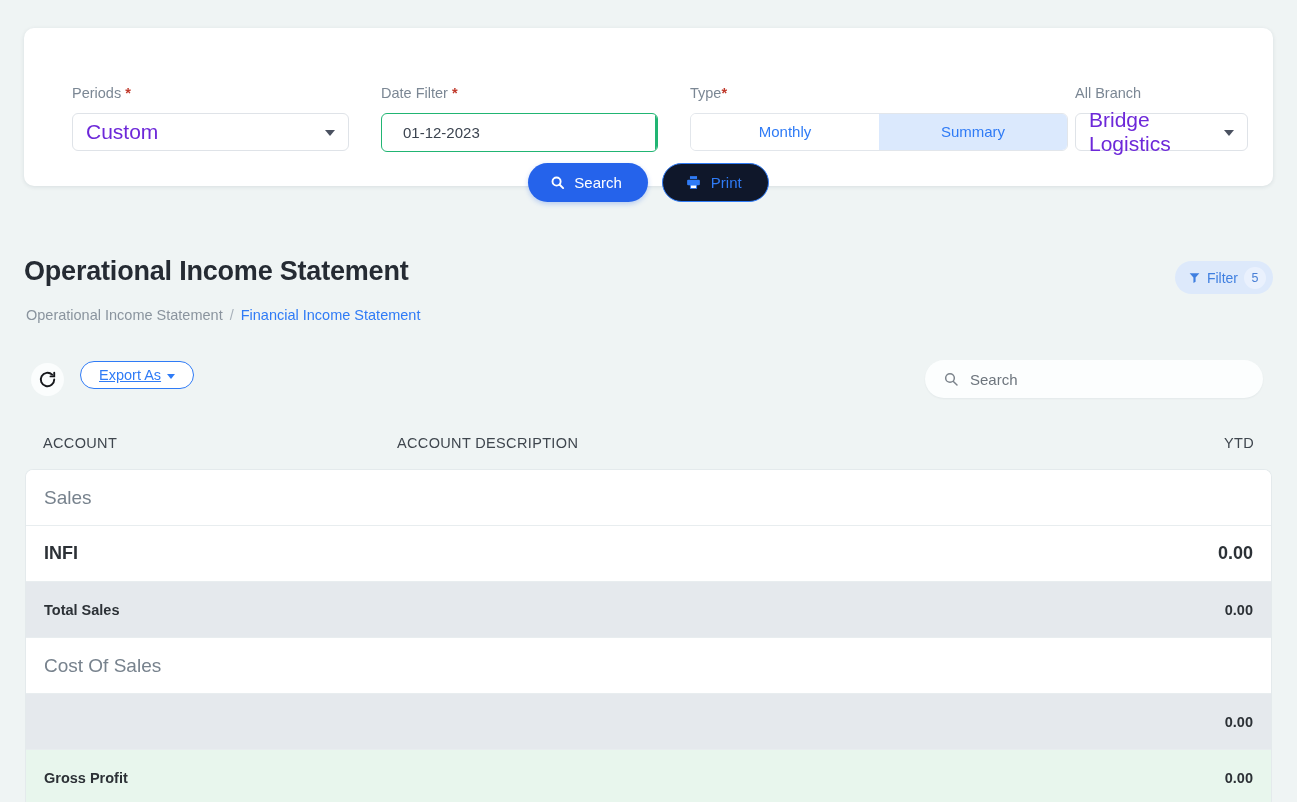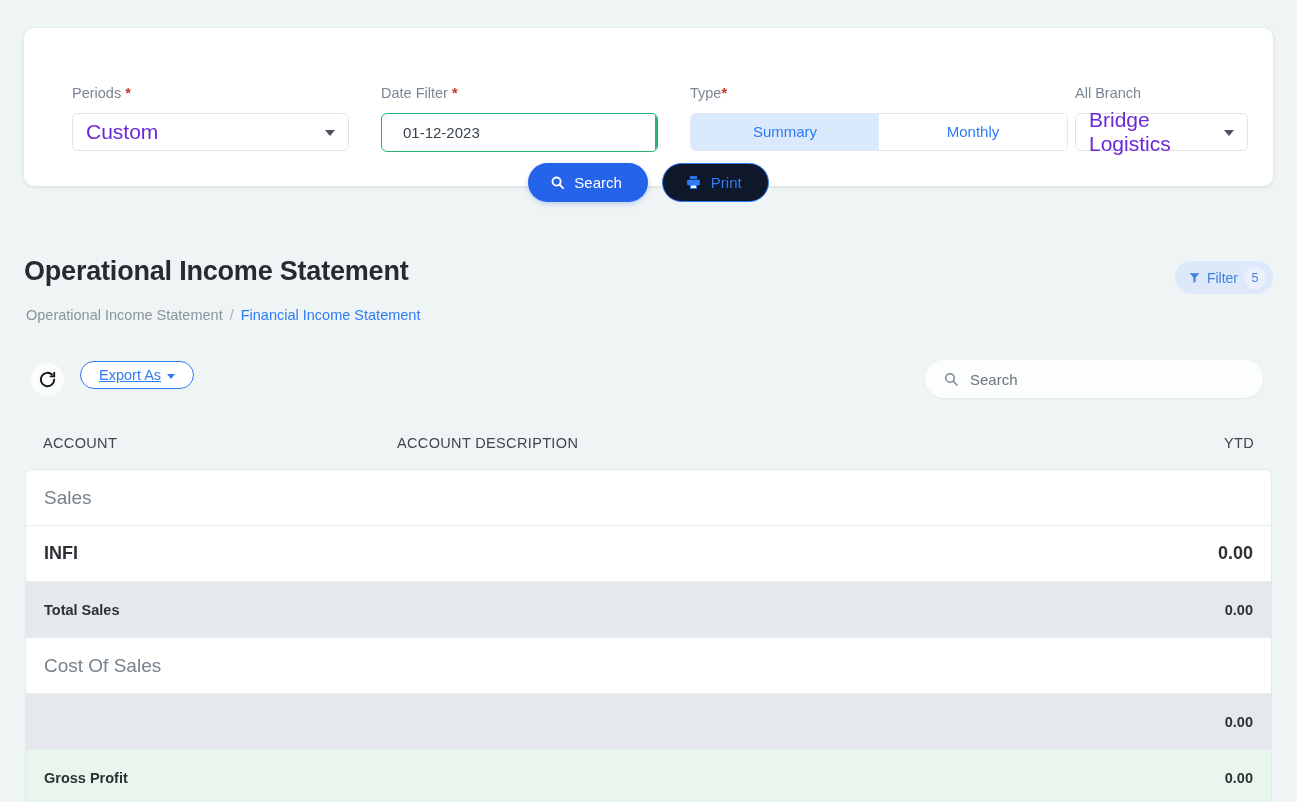--- a/index.html
+++ b/index.html
@@ -390,22 +390,22 @@
     <span class="field-label"><span>Date Filter</span><span class="req sp">*</span></span>
     <div class="date-group">
       <input type="text" value="01-12-2023" style="">
       <span class="divider-v"></span>
     </div>
   </div>
 
   <div class="f-type">
     <span class="field-label"><span>Type</span><span class="req">*</span></span>
     <div class="toggle-group">
+      <button class="toggle-btn">Monthly</button>
       <button class="toggle-btn active">Summary</button>
-      <button class="toggle-btn">Monthly</button>
     </div>
   </div>
 
   <div class="f-branch">
     <span class="field-label">All Branch</span>
     <div class="select-box">
       <span>Bridge Logistics</span>
       <span class="caret"></span>
     </div>
   </div>

